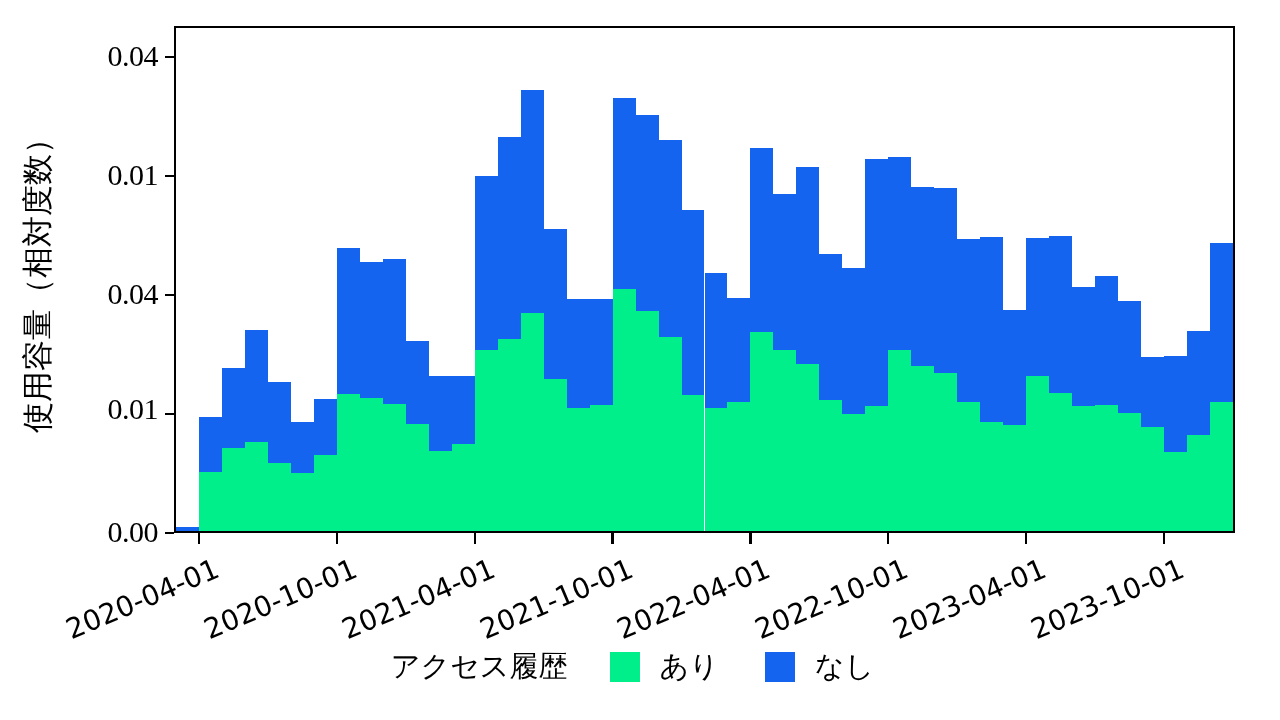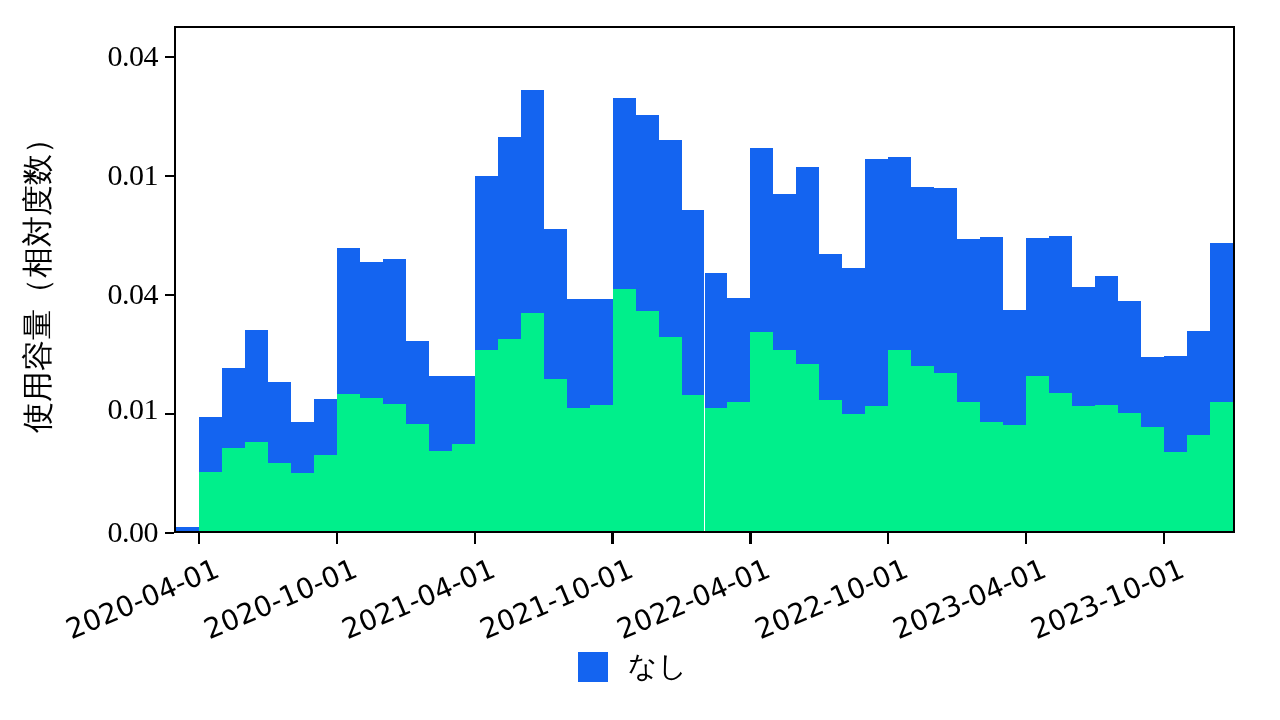--- a/index.html
+++ b/index.html
@@ -277,21 +277,26 @@
       <div class="xtick-label" style="left: 522.457px; width: 240px;">2022-04-01</div>
       <div class="xtick-line" style="left: 887.226px;"></div>
       <div class="xtick-label" style="left: 660.326px; width: 240px;">2022-10-01</div>
       <div class="xtick-line" style="left: 1025.1px;"></div>
       <div class="xtick-label" style="left: 798.196px; width: 240px;">2023-04-01</div>
       <div class="xtick-line" style="left: 1162.97px;"></div>
       <div class="xtick-label" style="left: 936.065px; width: 240px;">2023-10-01</div>
     </div>
 
   <div id="legend">
+    <div id="legend-title">アクセス履歴</div>
     <div id="legend-items" style="display:flex;align-items:center;">
+        <div class="legend-item">
+          <span class="legend-swatch" style="background: rgb(0, 239, 139);"></span>
+          <span class="legend-label">あり</span>
+        </div>
         <div class="legend-item">
           <span class="legend-swatch" style="background: rgb(20, 100, 240);"></span>
           <span class="legend-label">なし</span>
         </div>
       </div>
   </div>
 
 </div>
 
 </body></html>

